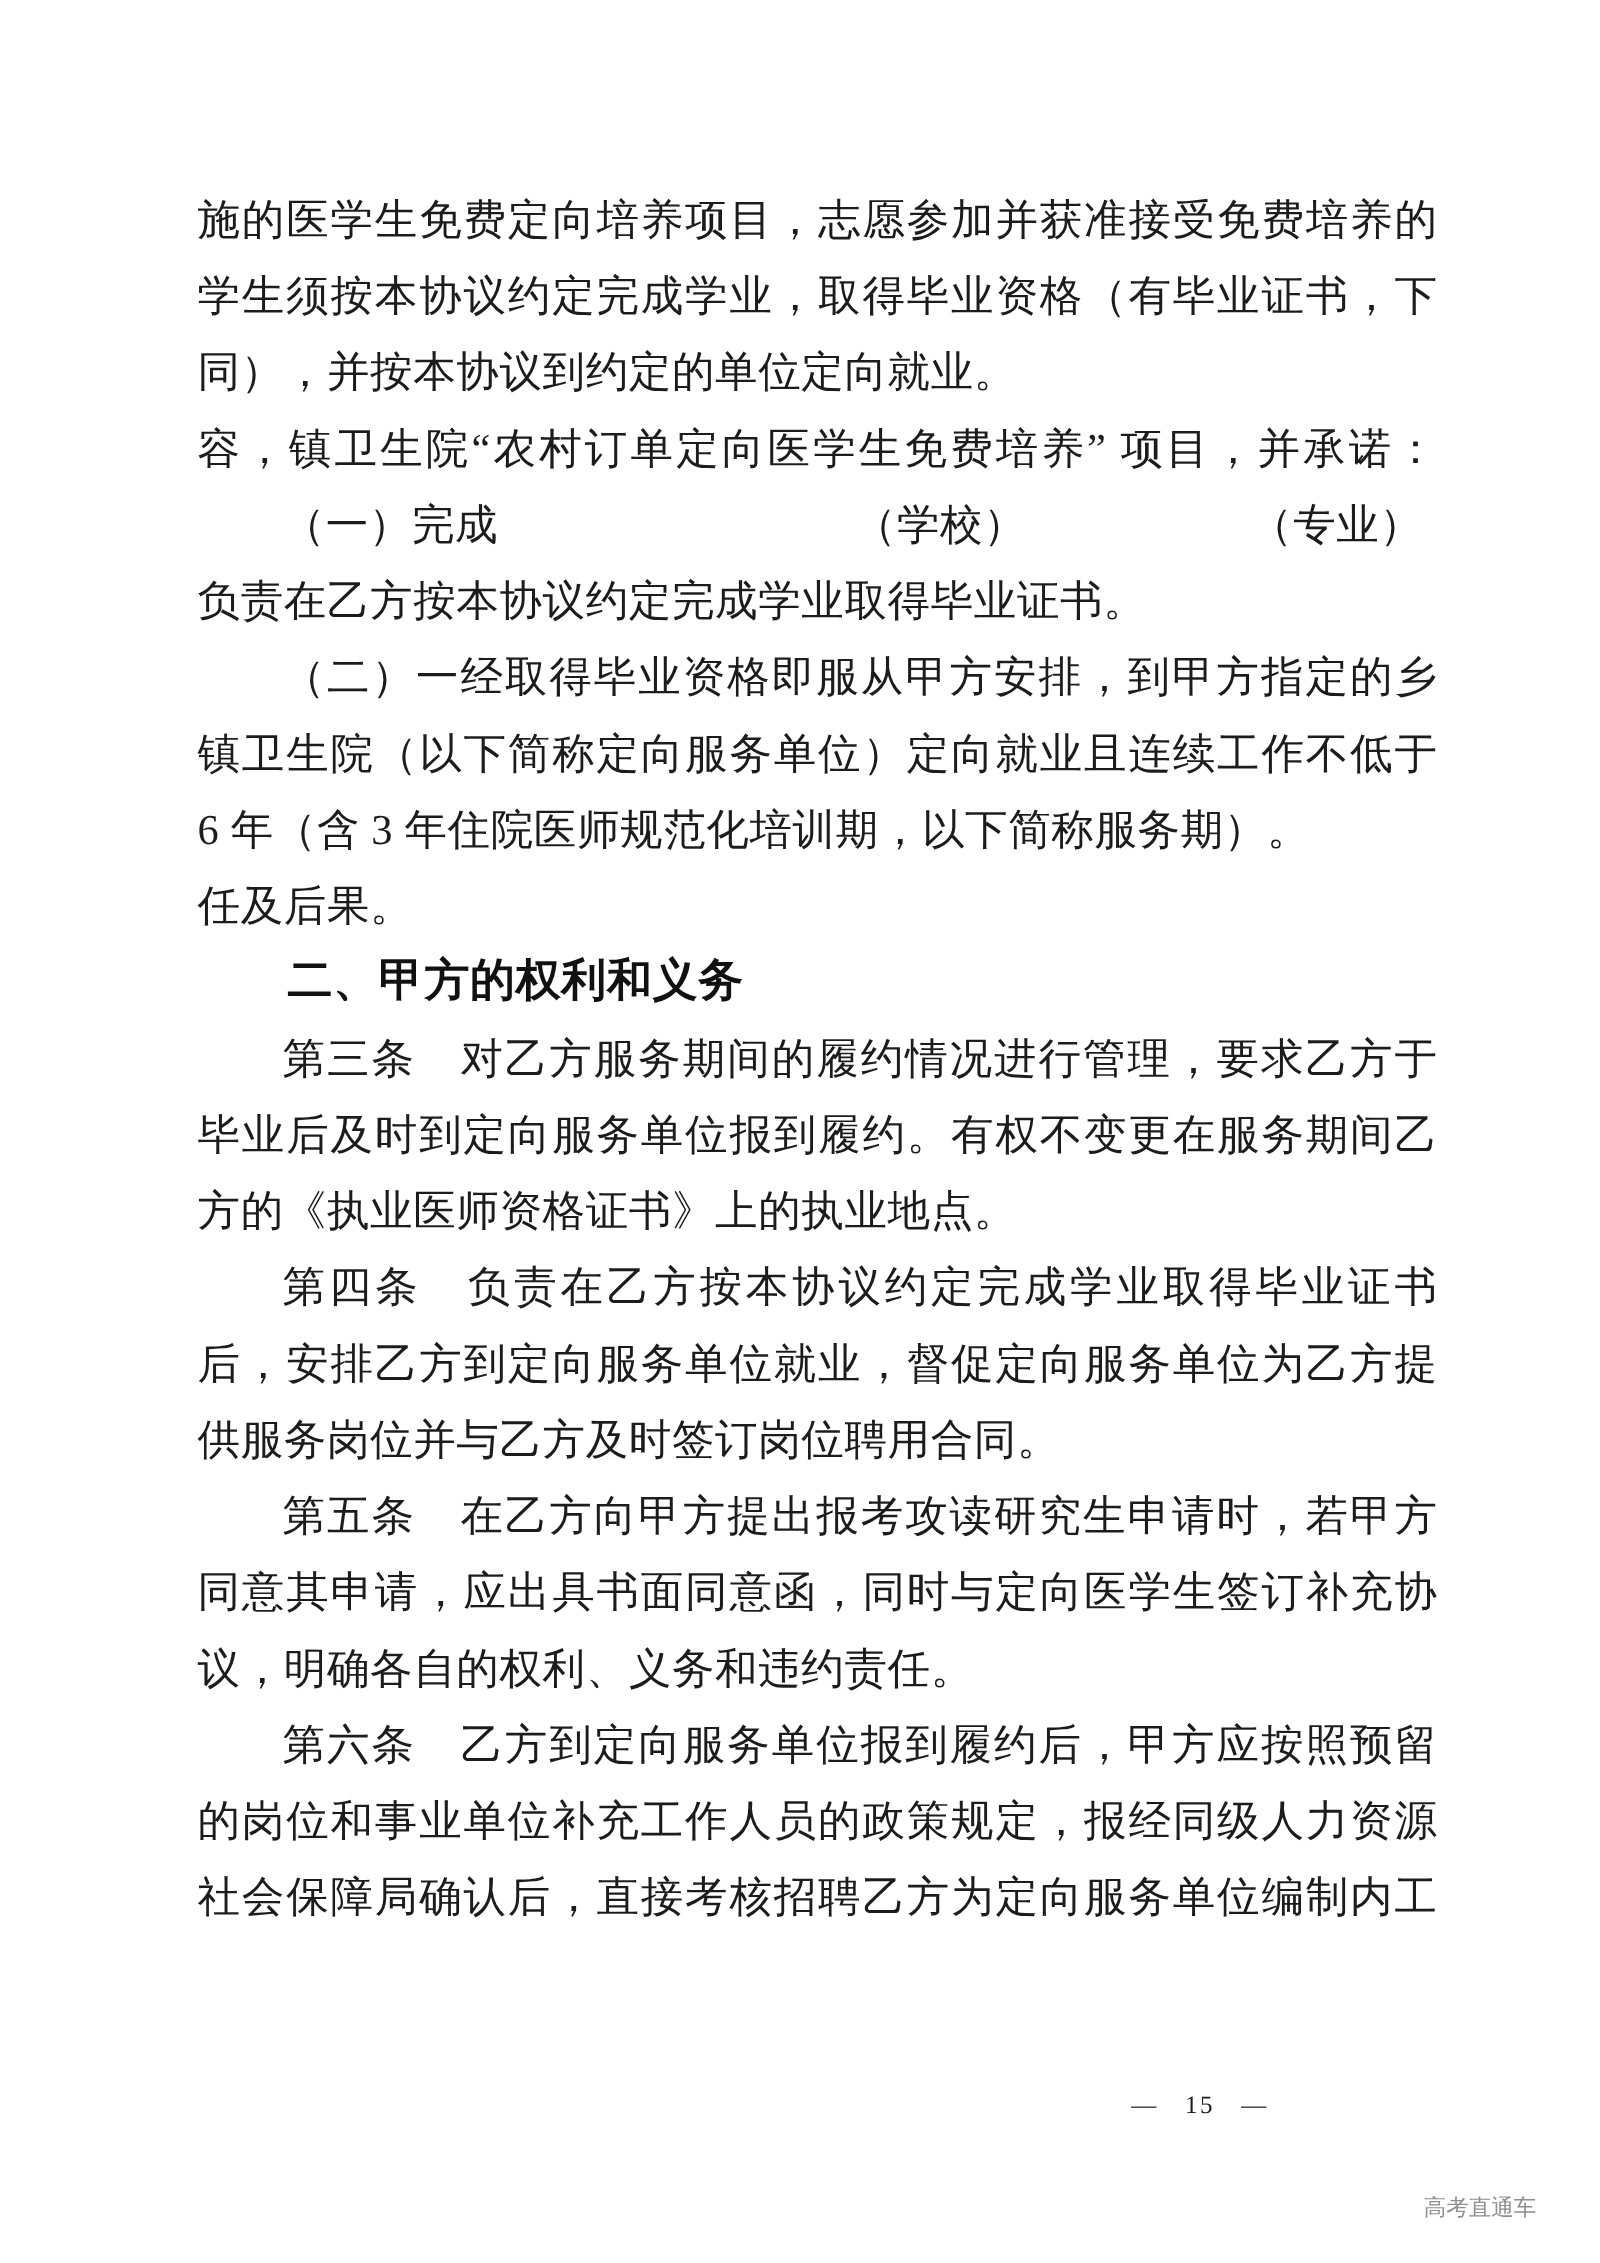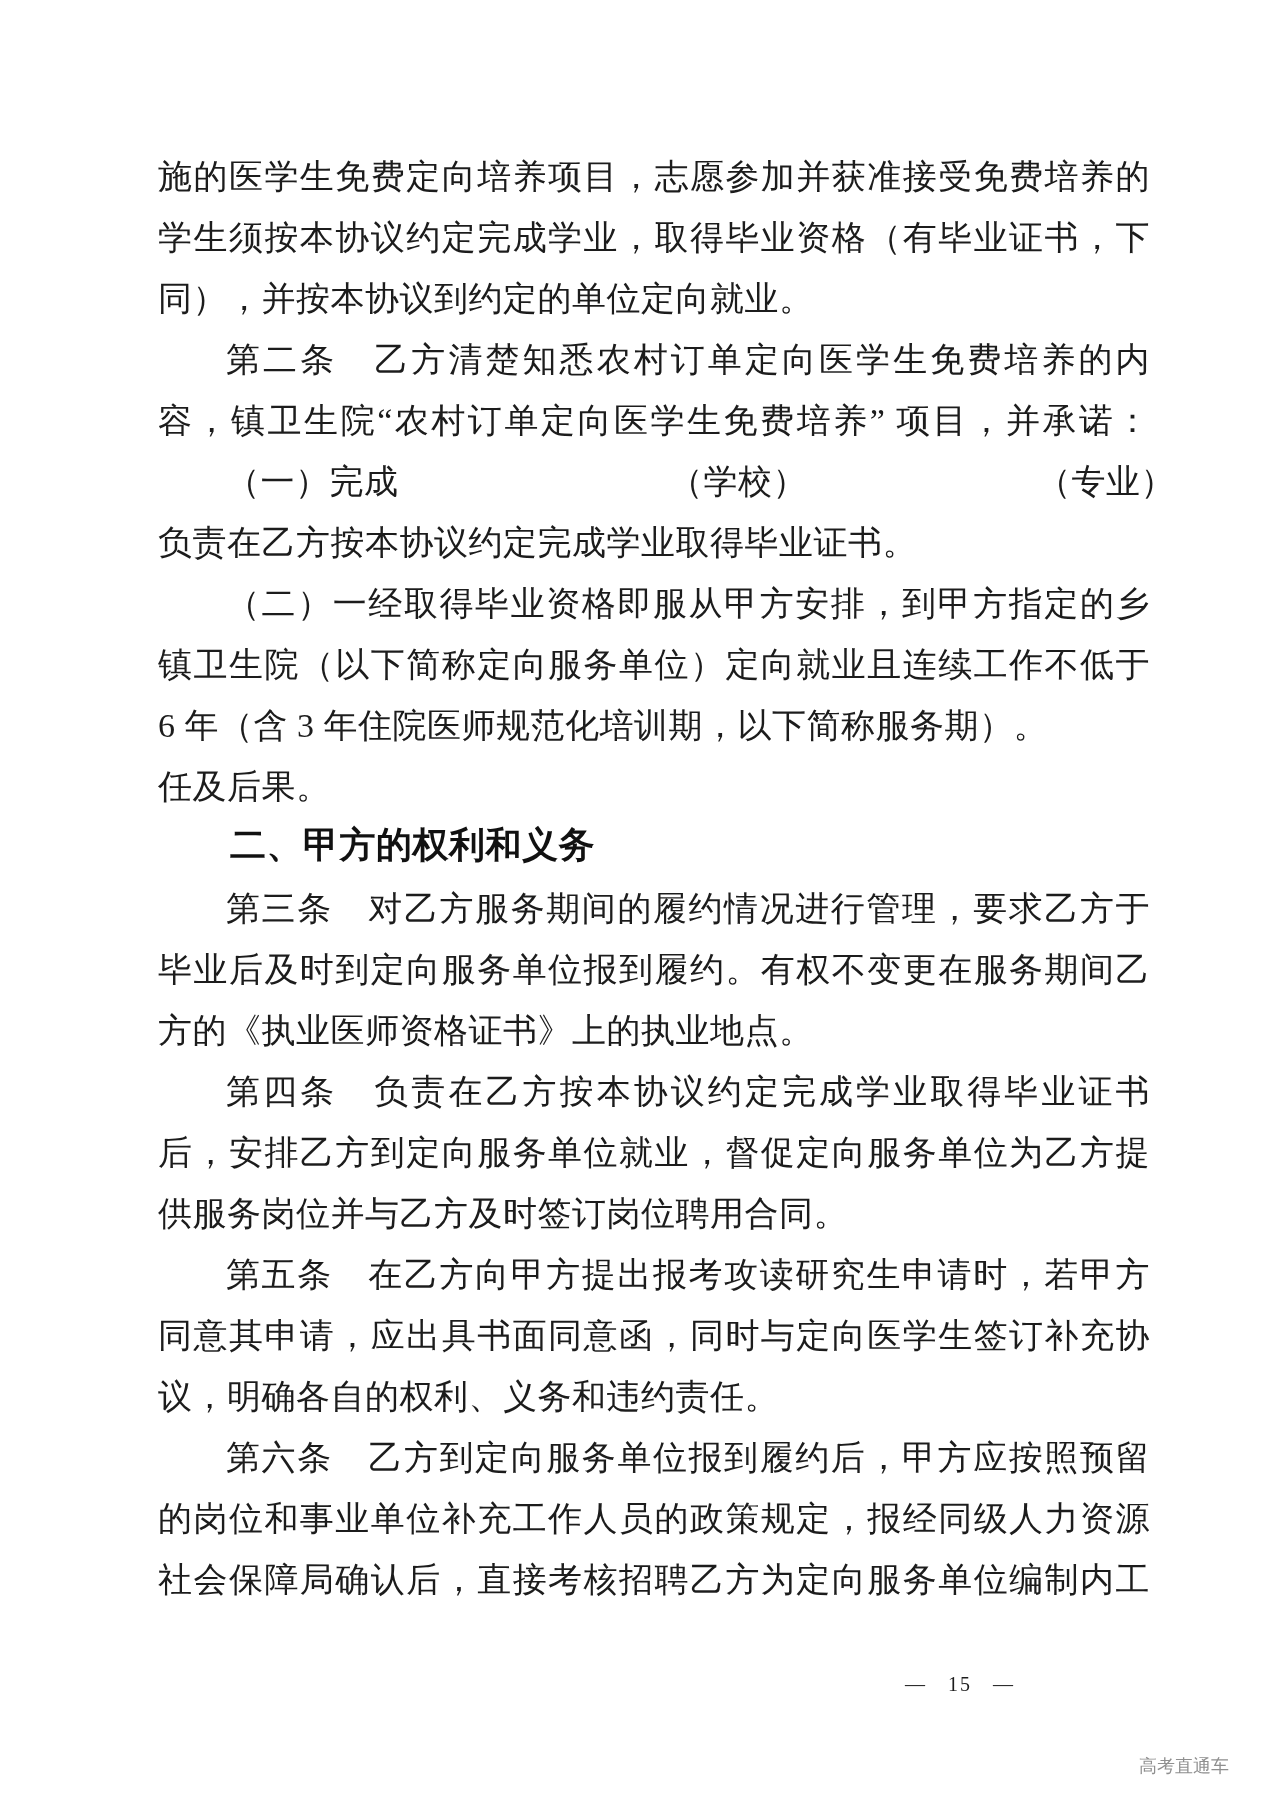--- a/index.html
+++ b/index.html
@@ -55,22 +55,22 @@
   
   .line.blank-line {
     position: relative;
   }
   .line.blank-line .part {
     position: absolute;
     top: 0;
     line-height: 61px;
   }
   .part.p-completed { left: 68px; }
-  .part.p-school    { left: 511px; }
-  .part.p-major     { left: 879px; }
+  .part.p-school    { left: 525px; }
+  .part.p-major     { left: 842px; }
 
   .page-number {
     position: absolute;
     left: 905px;
     top: 1668px;
     font-size: 20px;
     line-height: 32px;
     color: #1c1c1c;
     letter-spacing: 2px;
     word-spacing: 14px;
@@ -89,21 +89,20 @@
 </style>
 </head>
 <body>
 
 <div class="page">
   <div class="content">
 
     <div class="line j">施的医学生免费定向培养项目，志愿参加并获准接受免费培养的</div>
     <div class="line j">学生须按本协议约定完成学业，取得毕业资格（有毕业证书，下</div>
     <div class="line">同），并按本协议到约定的单位定向就业。</div>
-    <div class="line j ind">第二条　乙方清楚知悉农村订单定向医学生免费培养的内</div>
     <div class="line j">容，镇卫生院“农村订单定向医学生免费培养” 项目，并承诺：</div>
 
     <div class="line blank-line">
       <span class="part p-completed">（一）完成</span>
       <span class="part p-school">（学校）</span>
       <span class="part p-major">（专业）</span>
     </div>
 
     <div class="line">负责在乙方按本协议约定完成学业取得毕业证书。</div>
     <div class="line j ind">（二）一经取得毕业资格即服从甲方安排，到甲方指定的乡</div>

